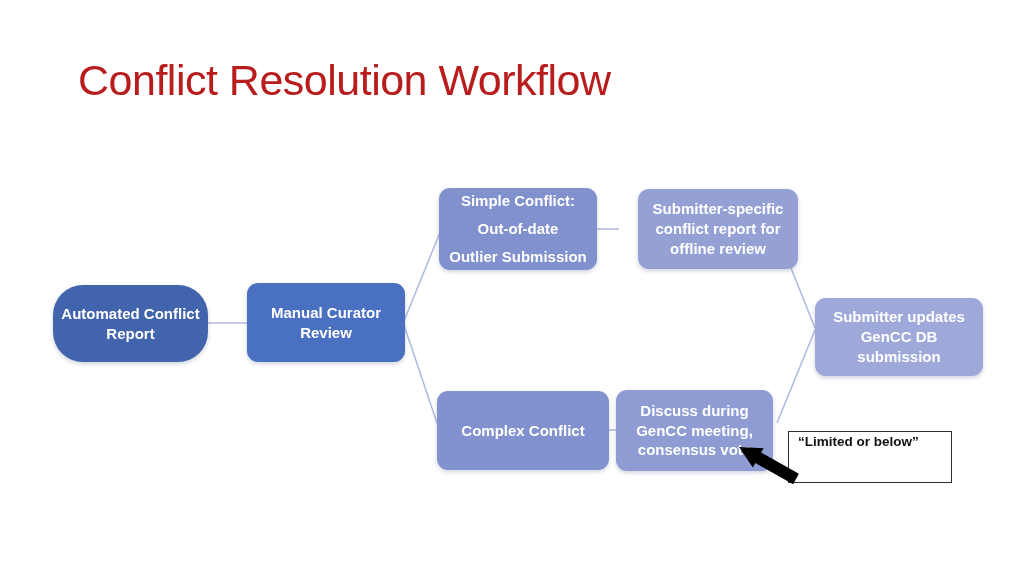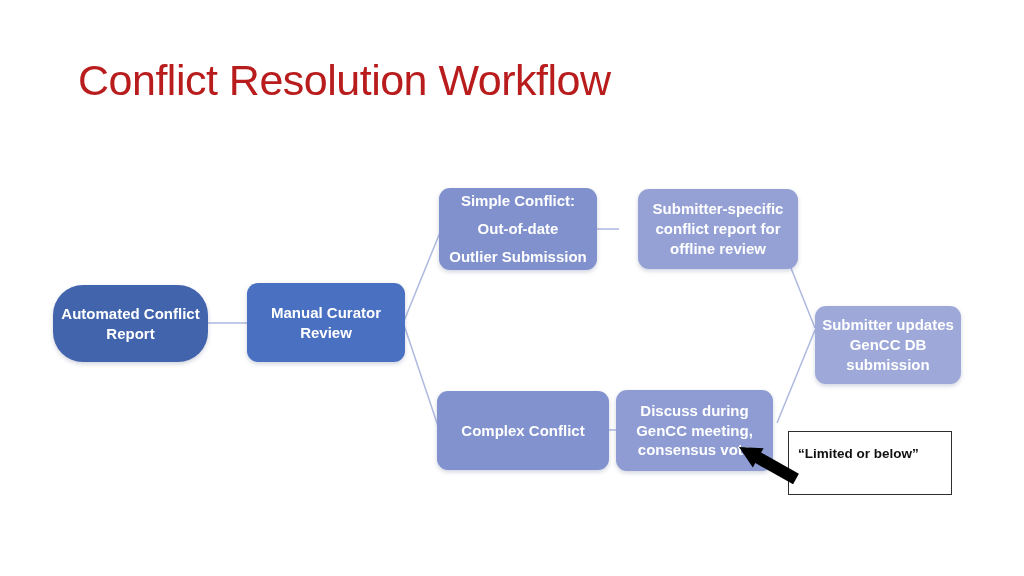--- a/index.html
+++ b/index.html
@@ -54,32 +54,32 @@
     line-height: 1.32;
     padding: 2px 4px;
   }
   .node .label.spacious { line-height: 1.85; }
   .n1 { left: 53px;  top: 285px; width: 155px; height: 77px; border-radius: 30px; }
   .n2 { left: 247px; top: 283px; width: 158px; height: 79px; }
   .n3 { left: 439px; top: 188px; width: 158px; height: 82px; }
   .n4 { left: 618px; top: 189px; width: 160px; height: 80px; margin-left: 20px; }
   .n5 { left: 437px; top: 391px; width: 172px; height: 79px; }
   .n6 { left: 616px; top: 390px; width: 157px; height: 81px; }
-  .n7 { left: 815px; top: 306px; width: 146px; height: 78px; align-items: center; }
+  .n7 { left: 815px; top: 298px; width: 168px; height: 78px; align-items: center; }
   .callout {
     position: absolute;
     z-index: 4;
     left: 788px;
     top: 431px;
     width: 153px;
     height: 50px;
     box-sizing: content-box;
     background: #ffffff;
     border: 1.5px solid #2e2e2e;
-    padding: 12px 0 0 9px;
+    padding: 0 0 0 9px;
     font-size: 13.5px;
     font-weight: 700;
     line-height: 1.5;
     color: #111111;
     white-space: nowrap;
   }
   line { stroke-width: 1.5; }
 </style>
 </head>
 <body>

